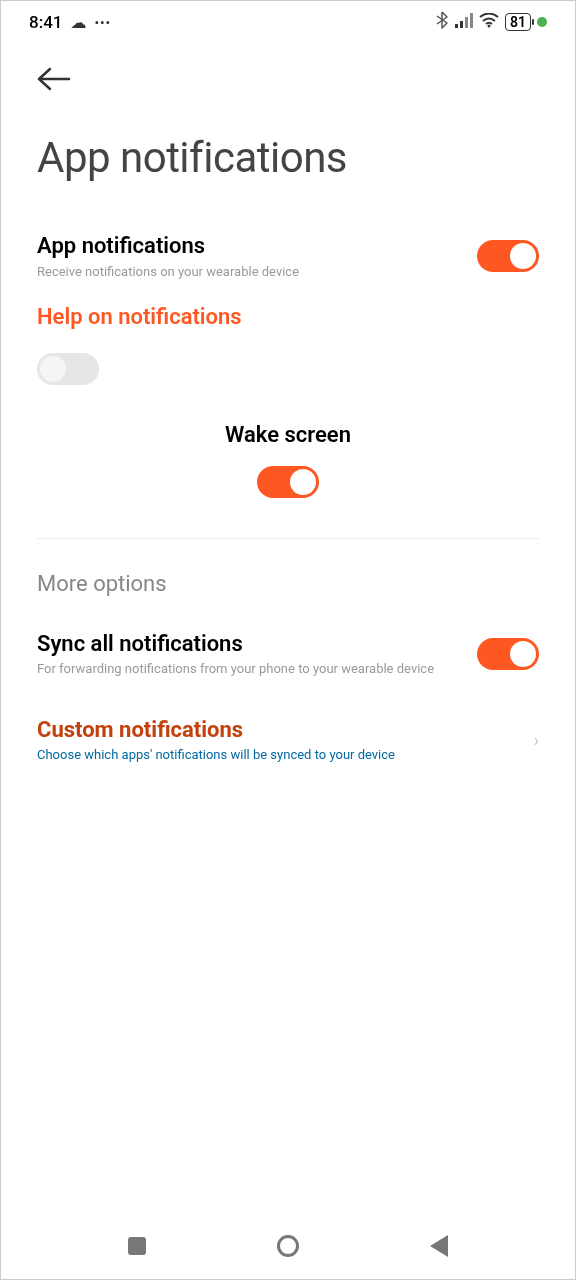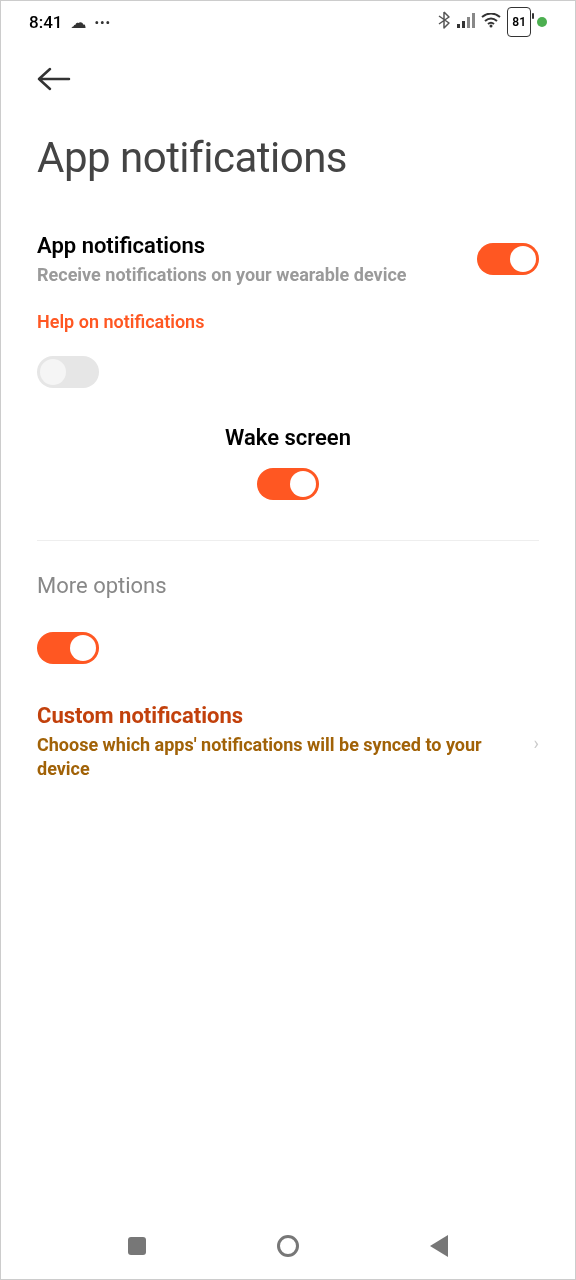--- a/index.html
+++ b/index.html
@@ -24,22 +24,22 @@
       font-size: 17px;
       font-weight: 500;
     }
     .status-left { display: flex; align-items: center; gap: 8px; justify-content: flex-end; }
     .status-right { display: flex; align-items: center; gap: 6px; }
     .cloud-icon { font-size: 16px; color:#333; }
     .dots { letter-spacing: 1px; font-size:13px; color:#333;}
     .battery {
       display:flex; align-items:center; gap:1px;
       border: 1.5px solid #333; border-radius:4px;
-      padding: 1px 4px; font-size:12px; font-weight:600;
-      position: relative; height:30px;
+      padding: 1px 4px; font-size:14px; font-weight:600;
+      position: relative; height:18px;
     }
     .battery::after {
       content:''; position:absolute; right:-4px; top:5px;
       width:2px; height:6px; background:#333; border-radius:1px;
     }
     .green-dot { width:10px; height:10px; border-radius:50%; background:#4CAF50; }
     
     .nav {
       padding: 24px 36px 8px 36px;
     }
@@ -61,28 +61,27 @@
     }
     .row-text { flex:1; }
     .row-title {
       font-size: 22px;
       font-weight: 600;
       color: #000;
       line-height: 1.3;
     }
     .row-title.disabled { color: #c2410c; font-weight:700;}
     .row-sub {
-      font-size: 18px;
+      font-size: 13px;
       color: #9a9a9a;
       margin-top: 2px;
       line-height: 1.35;
-      font-weight: bold;
     }
     .link-row {
-      font-size: 18px;
+      font-size: 22px;
       font-weight: 600;
       color: #ff5722;
       padding: 10px 0;
     }
     .toggle {
       width: 62px; height: 32px;
       border-radius: 16px;
       position: relative;
       flex-shrink:0;
     }
@@ -185,27 +184,31 @@
       <div class="row-title">Wake screen</div>
     </div>
     <div class="toggle on"></div>
   </div>
 
   <div class="divider"></div>
 
   <div class="section-header">More options</div>
 
   <div class="row">
+    <div class="row-text">
+      <div class="row-title">Sync all notifications</div>
+      <div class="row-sub">For forwarding notifications from your phone to your wearable device</div>
+    </div>
     <div class="toggle on"></div>
   </div>
 
   <div class="row" style="padding-top:24px;">
     <div class="row-text">
       <div class="row-title disabled">Custom notifications</div>
-      <div class="row-sub" style="color:#a16207;">Choose which apps' notifications will be synced to your device</div>
+      <div class="row-sub" style="color:#0369a1;">Choose which apps' notifications will be synced to your device</div>
     </div>
     <span class="chevron">›</span>
   </div>
 </div>
 
 <div class="navbar">
   <div class="nav-btn">
       <div class="nav-square"></div>
     </div>
   <div class="nav-btn">

